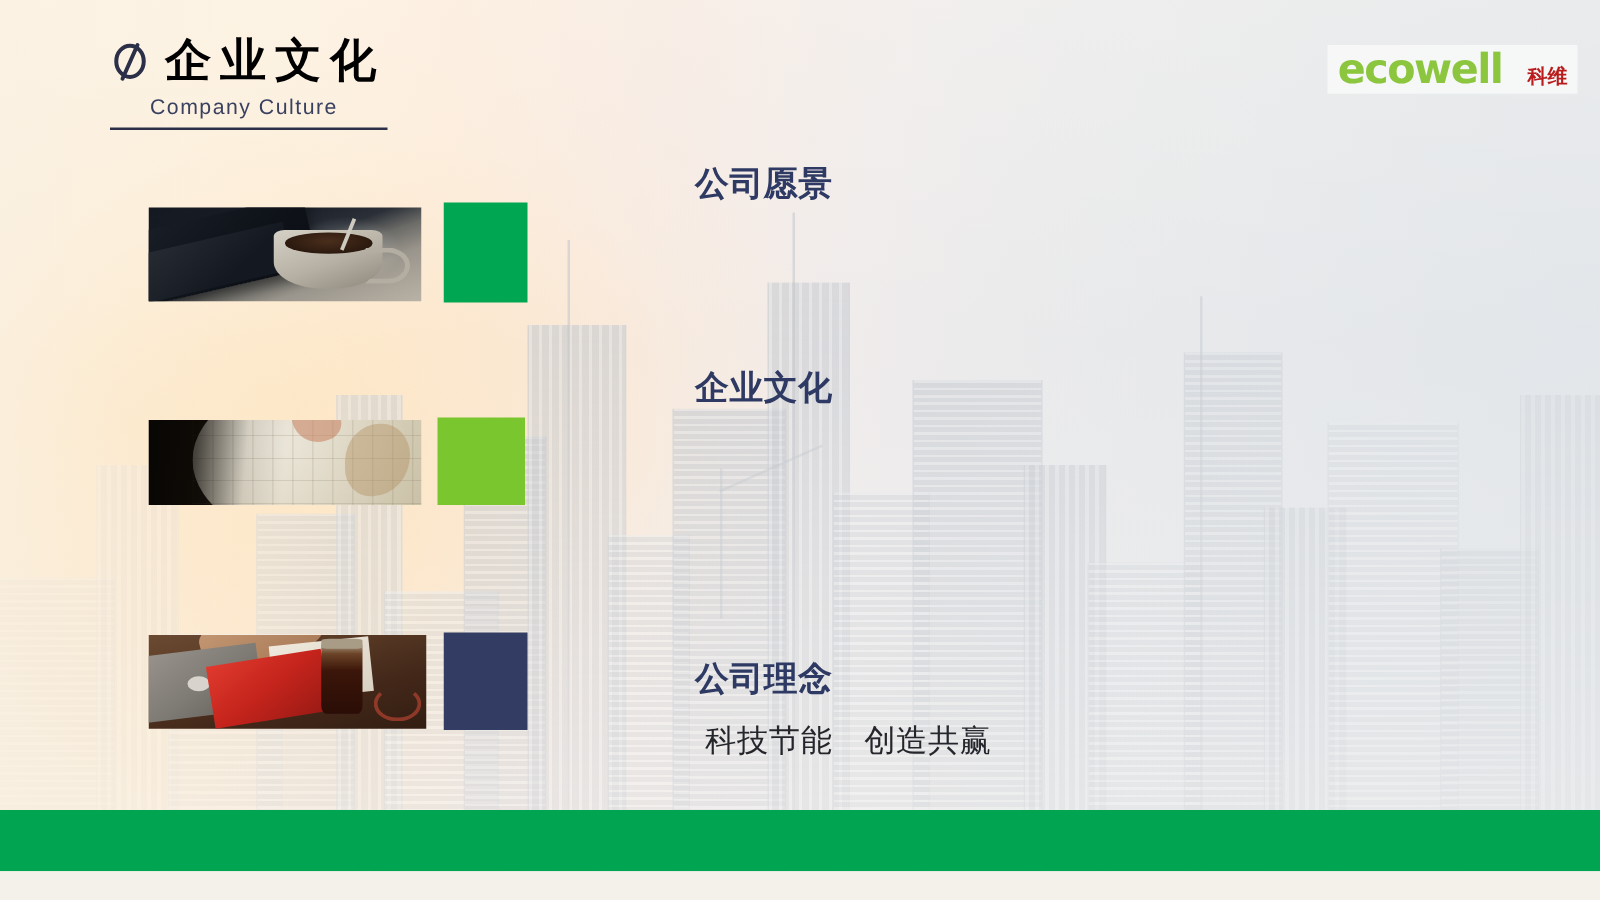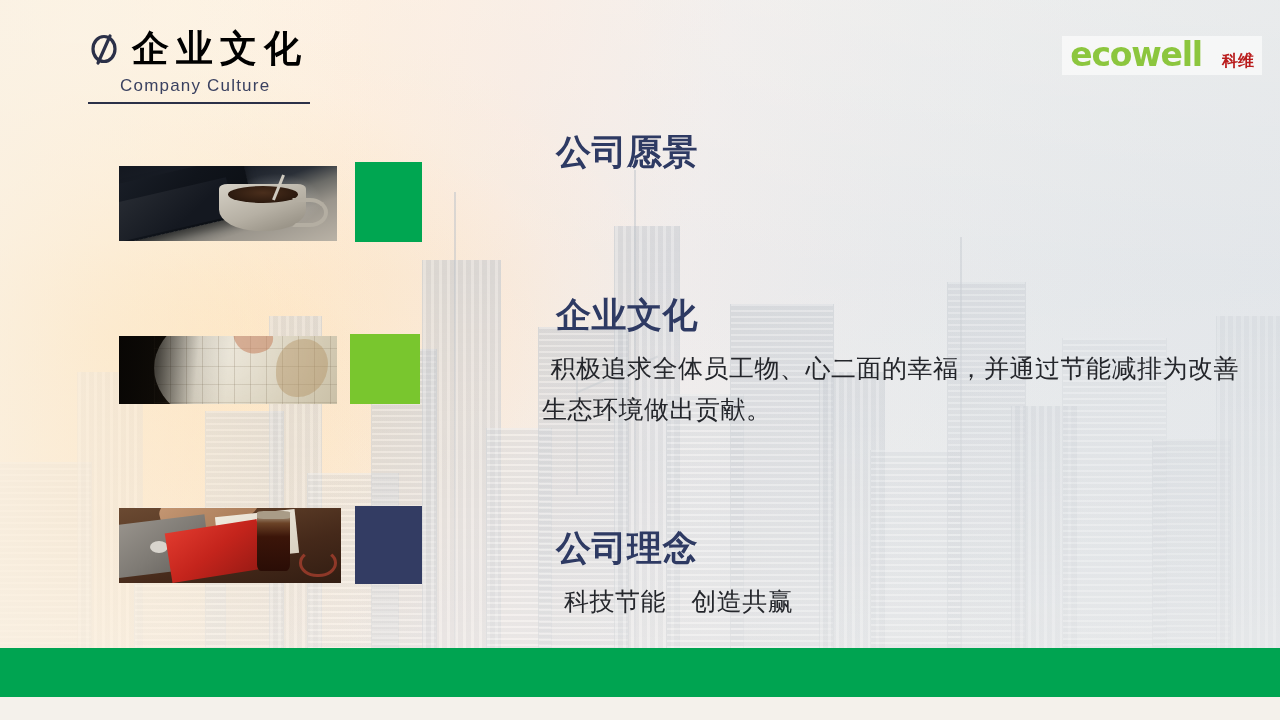--- a/index.html
+++ b/index.html
@@ -325,21 +325,21 @@
     position: absolute; right: 2%; top: 54%;
     width: 14%; height: 30%;
     border: 3px solid rgba(190,70,52,0.65);
     border-radius: 50%;
     border-top-color: transparent;
   }
 
   
   .section { position: absolute; left: 556px; }
   .sec-head {
-    font-size: 35px;
+    font-size: 27px;
     font-weight: bold;
     color: #2e3a63;
     letter-spacing: 0.5px;
     line-height: 1.15;
     font-family: "DejaVu Sans", "Liberation Sans", sans-serif;
   }
   .sec-body {
     margin-top: 14px;
     font-size: 25px;
     color: #24262b;
@@ -465,21 +465,20 @@
     </div>
     <div class="color-block" style="left:355px; top:506px; width:67px; height:78px; background:#333c63;"></div>
   </div>
 
   <div class="section" style="top:132px;">
     <div class="sec-head">公司愿景</div>
   </div>
 
   <div class="section" style="top:295px;">
     <div class="sec-head">企业文化</div>
-    <div class="sec-body wide"> 积极追求全体员工物、心二面的幸福，并通过节能减排为改善生态环境做出贡献。</div>
   </div>
 
   <div class="section" style="top:528px;">
     <div class="sec-head">公司理念</div>
     <div class="sec-body" style="margin-left:8px;">科技节能   创造共赢</div>
   </div>
 
   <div class="bottom-bar"></div>
   <div class="bottom-strip"></div>
 

